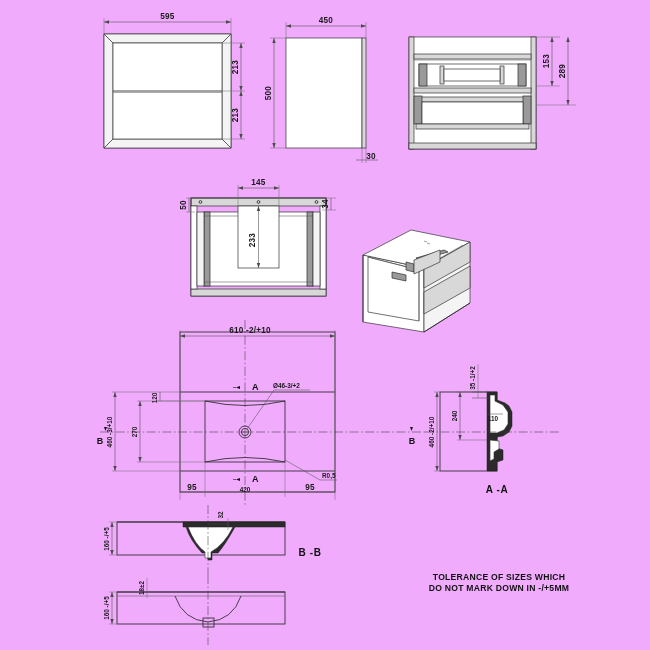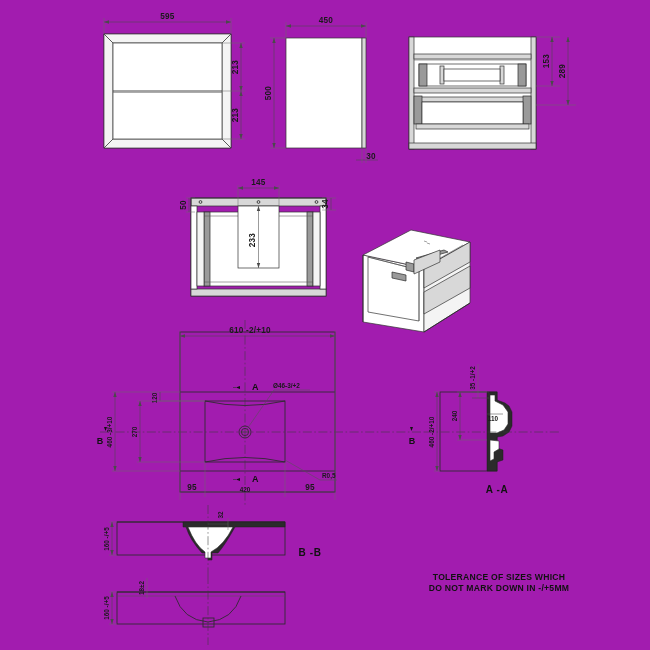--- a/index.html
+++ b/index.html
@@ -7,21 +7,21 @@
     padding: 0;
     background: #ffffff;
   }
   body {
     font-family: "Liberation Sans", sans-serif;
   }
   #sheet {
     position: relative;
     width: 650px;
     height: 650px;
-    background: #a21caf;
+    background: #f0abfc;
     overflow: hidden;
   }
   #sheet svg {
     position: absolute;
     top: 0;
     left: 0;
   }
   .dimtext {
     font-family: "Liberation Sans", sans-serif;
     font-size: 8.2px;

